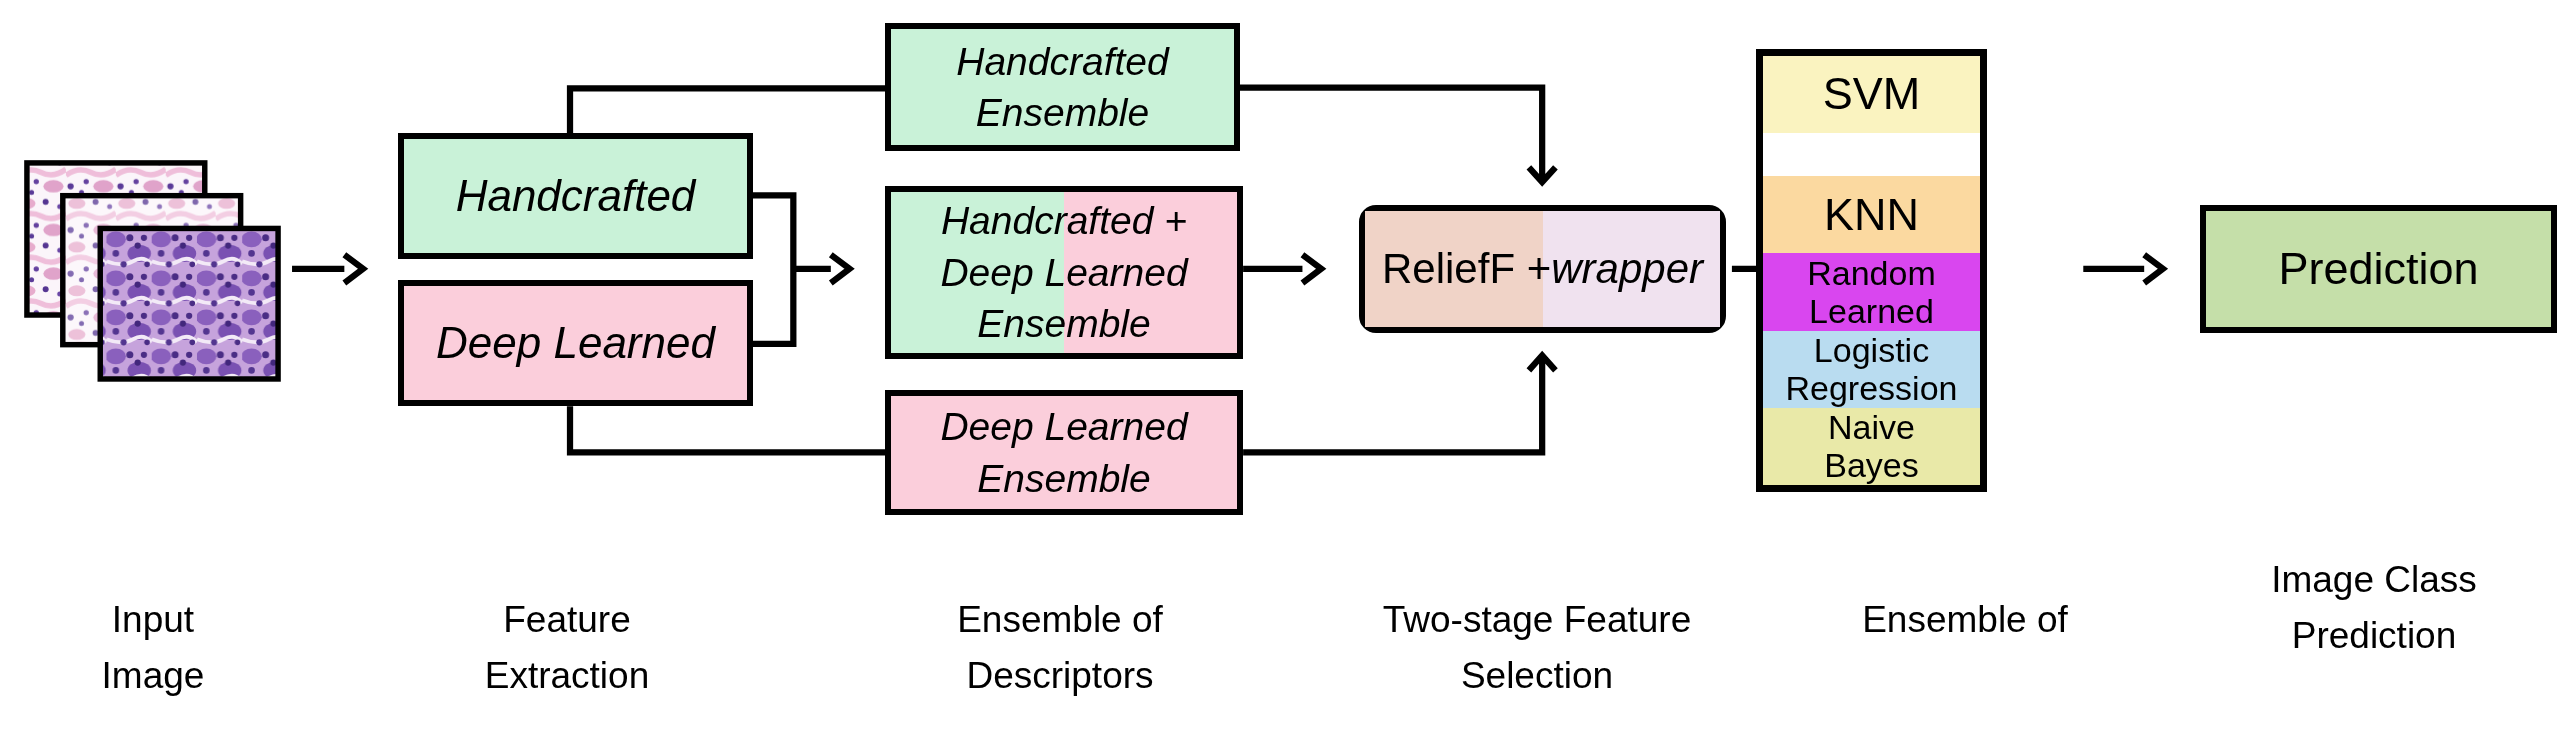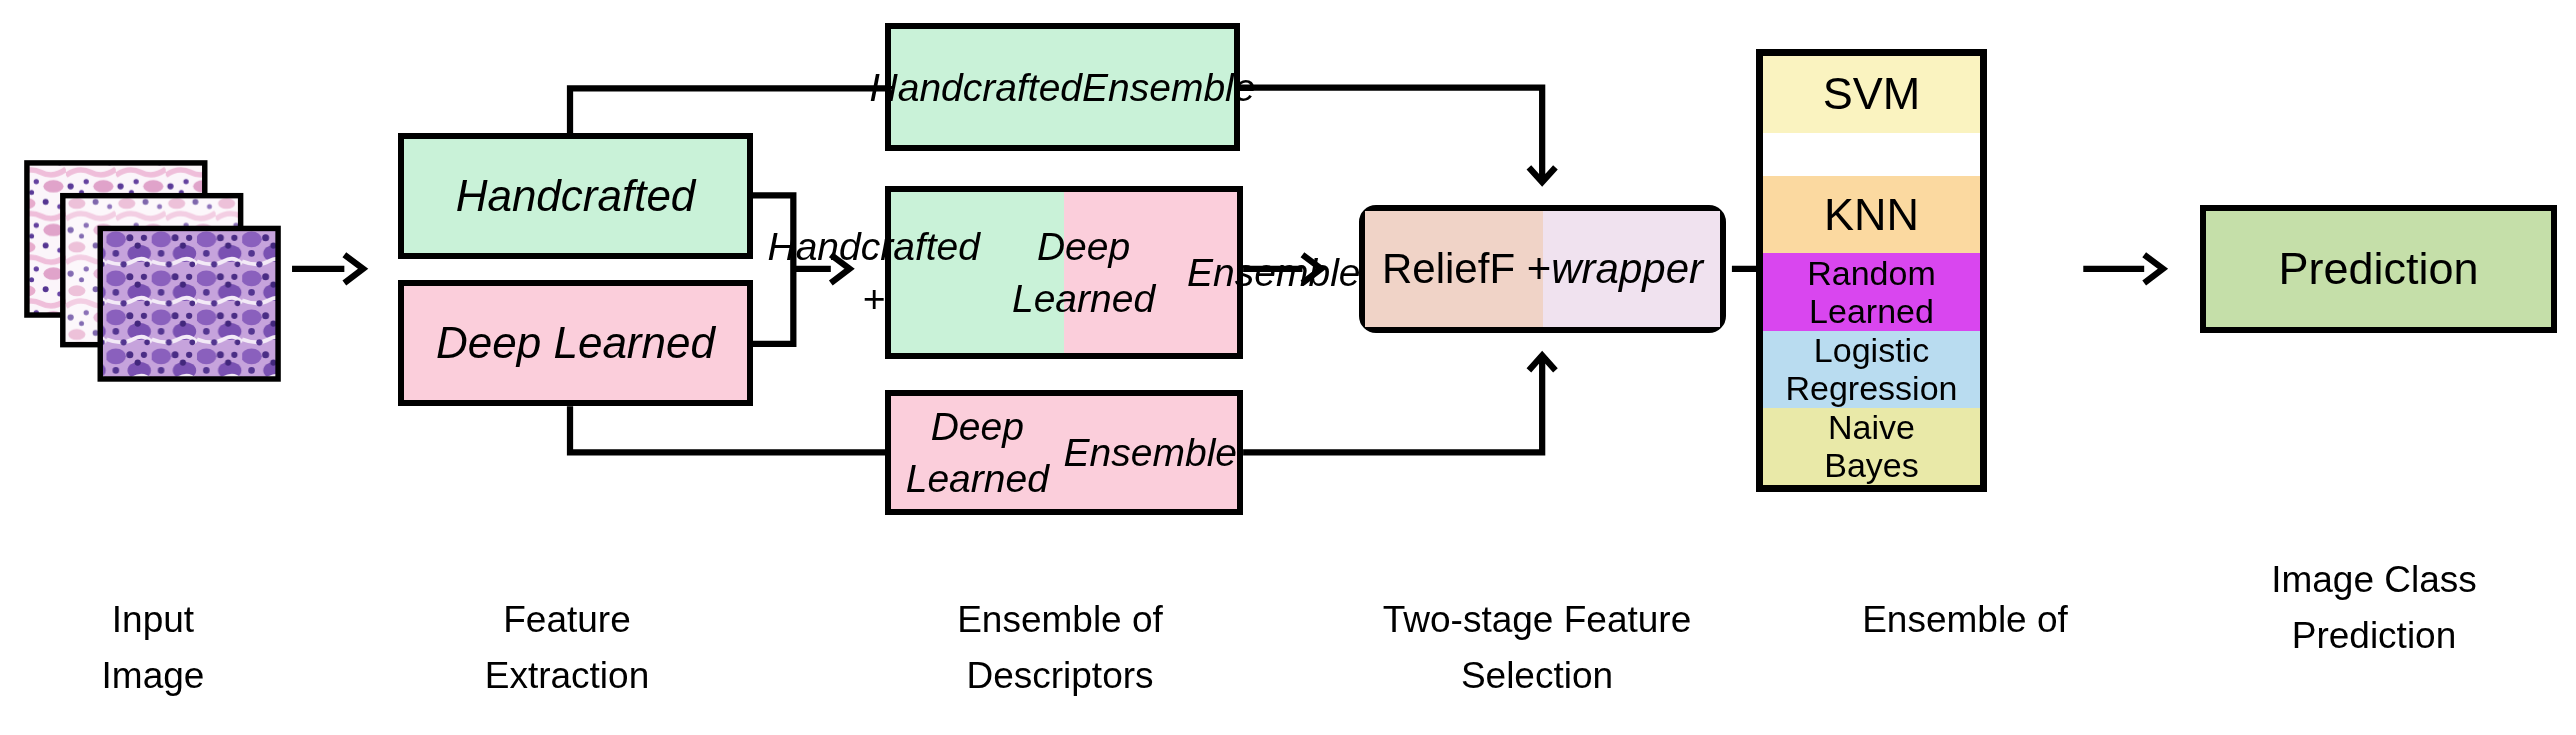--- a/index.html
+++ b/index.html
@@ -9,38 +9,39 @@
     background:#ffffff;
     font-family:"Liberation Sans", sans-serif;
     color:#000;
     overflow:hidden;
   }
   .box{
     position:absolute;
     border:6.2px solid #000;
     box-sizing:border-box;
     display:flex;
+    flex-direction:column;
     align-items:center;
     justify-content:center;
     text-align:center;
     line-height:1.3;
   }
   .box .lbl{position:relative;z-index:2;}
   .italic{font-style:italic;}
   .fe-label{font-size:44px;font-style:italic;}
   .ens-label{font-size:39px;font-style:italic;line-height:1.32;}
   .half{position:absolute;top:0;bottom:0;width:50%;z-index:0;}
   .half-left{left:0;}
   .half-right{right:0;}
   
   #box-handcrafted{left:398px;top:133px;width:355px;height:126px;}
   #box-deep-learned{left:398px;top:280px;width:355px;height:126px;}
   
   #box-hc-ensemble{left:885px;top:23.4px;width:355px;height:128px;}
-  #box-combined-ensemble{left:885px;top:186px;width:358px;height:173px;gap:32px;}
+  #box-combined-ensemble{left:885px;top:186px;width:358px;height:173px;}
   #box-dl-ensemble{left:885px;top:390px;width:358px;height:125px;}
   
   #box-relieff{left:1359px;top:205px;width:367px;height:128px;font-size:42px;flex-direction:row;border-radius:17px;}
   
   #classifier-stack{
     position:absolute;left:1756px;top:49px;width:231px;height:443px;
     border:7.8px solid #000;box-sizing:border-box;
     display:flex;flex-direction:column;
   }
   .clf-row{

